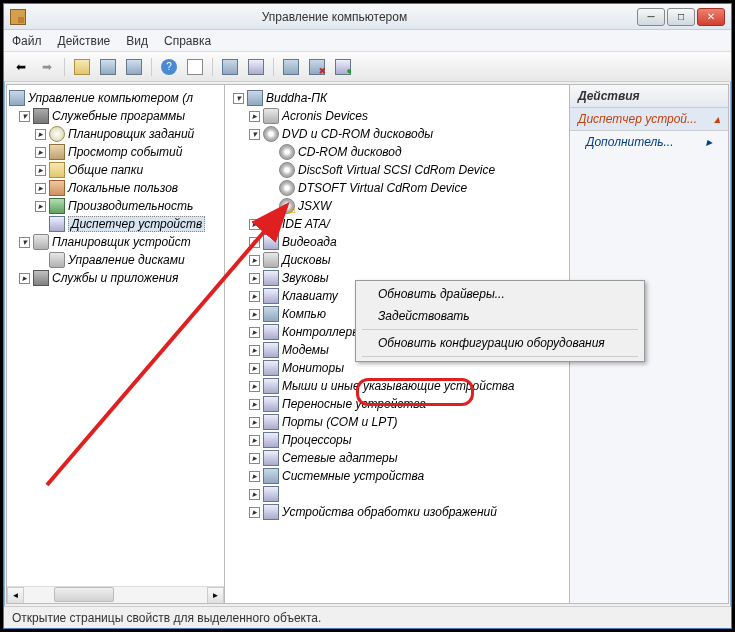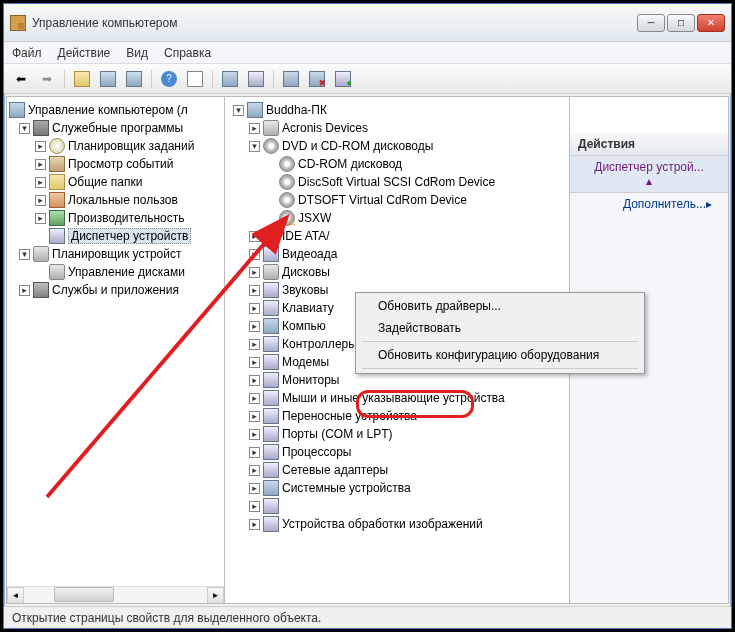--- a/index.html
+++ b/index.html
@@ -1,43 +1,43 @@
 <!DOCTYPE html>
 <html><head>
 <meta charset="utf-8">
 <style>
   * { box-sizing: border-box; margin: 0; padding: 0; font-family: "Segoe UI", Tahoma, sans-serif; font-size: 12px; }
   body { background: #000; padding: 3px; }
   .window { width: 729px; height: 626px; background: #f0f0f0; border: 1px solid #4a7abc; display: flex; flex-direction: column; box-shadow: 0 0 0 1px #8bb3e0 inset; }
-  .titlebar { height: 38px; background: linear-gradient(to bottom, #f8f8f8, #e0e8f0); display: flex; align-items: center; padding: 0 6px; border-bottom: 1px solid #ccc; }
+  .titlebar { height: 26px; background: linear-gradient(to bottom, #f8f8f8, #e0e8f0); display: flex; align-items: center; padding: 0 6px; border-bottom: 1px solid #ccc; text-align: center; }
   .app-icon { width: 16px; height: 16px; background: #d4a050; border: 1px solid #8a6020; position: relative; margin-right: 6px; }
   .app-icon::before { content: ''; position: absolute; width: 6px; height: 6px; background: #c08030; right: 1px; bottom: 1px; }
   .title-text { flex: 1; color: #333; }
   .win-buttons { display: flex; gap: 2px; }
   .win-btn { width: 28px; height: 18px; border: 1px solid #888; border-radius: 3px; background: linear-gradient(to bottom, #f8f8f8, #d0d8e0); display: flex; align-items: center; justify-content: center; font-size: 10px; }
   .win-btn.close { background: linear-gradient(to bottom, #f08070, #d04030); color: #fff; border-color: #a03020; }
   .menubar { height: 22px; background: #f4f6fa; display: flex; align-items: center; padding: 0 8px; gap: 16px; border-bottom: 1px solid #ddd; }
   .menu-item { color: #333; }
   .toolbar { height: 30px; background: linear-gradient(to bottom, #fcfcfc, #e8e8e8); display: flex; align-items: center; padding: 0 6px; gap: 4px; border-bottom: 1px solid #ccc; }
   .tb-btn { width: 22px; height: 22px; display: flex; align-items: center; justify-content: center; border: 1px solid transparent; }
   .tb-sep { width: 1px; height: 18px; background: #ccc; margin: 0 2px; }
   .tb-icon { width: 16px; height: 16px; }
-  .content { flex: 1; display: flex; background: #fff; border: 1px solid #bbb; margin: 2px; }
+  .content { flex: 1; display: flex; background: #fff; border: 1px solid #bbb; margin: 2px; font-style: italic; }
   .left-panel { width: 218px; border-right: 1px solid #bbb; overflow: hidden; position: relative; }
   .tree { padding: 4px 2px; white-space: nowrap; }
   .tree-row { display: flex; align-items: center; height: 18px; padding: 1px 0; }
   .tree-toggle { width: 11px; height: 11px; border: 1px solid #888; display: flex; align-items: center; justify-content: center; font-size: 9px; line-height: 9px; margin-right: 3px; color: #333; background: #fff; }
   .tree-icon { width: 16px; height: 16px; margin-right: 3px; flex-shrink: 0; }
   .tree-label { color: #000; white-space: nowrap; }
   .tree-label.selected { background: #d8e4f0; border: 1px dotted #888; padding: 0 2px; }
   .center-panel { flex: 1; border-right: 1px solid #bbb; overflow: hidden; position: relative; }
-  .right-panel { width: 158px; background: #f4f6fa; margin-top: 36px; }
+  .right-panel { width: 158px; background: #f4f6fa; }
   .actions-header { background: linear-gradient(to bottom, #f8f8f8, #e4e8f0); padding: 4px 8px; font-weight: bold; border-bottom: 1px solid #ccc; color: #333; }
-  .actions-sub { background: #e0e8f4; padding: 4px 8px; display: flex; justify-content: space-between; align-items: center; border-bottom: 1px solid #ccc; color: #701a75; flex-direction: column; }
-  .actions-item { padding: 4px 16px; display: flex; justify-content: flex-end; color: #003c8c; }
+  .actions-sub { background: #e0e8f4; padding: 4px 8px; display: flex; justify-content: space-between; align-items: flex-end; border-bottom: 1px solid #ccc; color: #c2410c; }
+  .actions-item { padding: 4px 16px; display: flex; justify-content: space-between; color: #003c8c; }
   .statusbar { height: 22px; background: #f0f0f0; border-top: 1px solid #ccc; display: flex; align-items: center; padding: 0 8px; color: #333; }
   .hscroll { position: absolute; bottom: 0; left: 0; right: 0; height: 17px; background: #f0f0f0; border-top: 1px solid #ddd; display: flex; }
   .hscroll-btn { width: 17px; height: 17px; background: linear-gradient(to bottom,#f8f8f8,#e0e0e0); border: 1px solid #ccc; display: flex; align-items: center; justify-content: center; font-size: 8px; }
   .hscroll-track { flex: 1; background: #f4f4f4; display: flex; }
   .hscroll-thumb { width: 60px; height: 15px; background: linear-gradient(to bottom,#f0f0f0,#d0d0d0); border: 1px solid #bbb; border-radius: 2px; margin-left: 30px; }
   
   .i-computer { background: linear-gradient(to bottom,#c8d8e8,#90a8c0); border:1px solid #607890; }
   .i-folder { background: linear-gradient(to bottom,#f8e8b0,#e0c870); border:1px solid #b09040; }
   .i-drive { background: linear-gradient(to bottom,#e8e8e8,#b0b0b0); border:1px solid #888; border-radius:2px; }
   .i-device { background: linear-gradient(to bottom,#eef,#aac); border:1px solid #678; }

